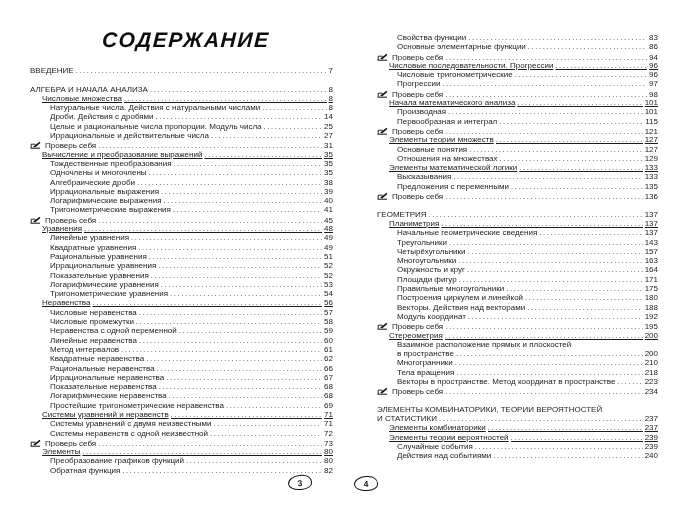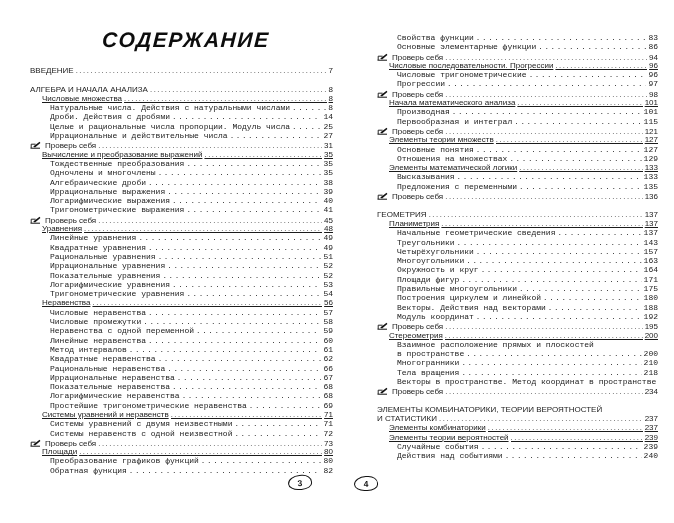--- a/index.html
+++ b/index.html
@@ -19,21 +19,21 @@
   .col { position:absolute; }
   #col-left  { left:30px;  top:66px; width:303px; }
   #col-right { left:377px; top:33px; width:281px; }
 
   .row {
     display:flex; align-items:baseline;
     height:9.3px; line-height:9.3px; font-size:8px;
     white-space:nowrap; overflow:hidden;
   }
   .row.lvl1 { padding-left:12px;text-decoration:underline; }
-  .row.lvl2 { padding-left:20px;font-family:Liberation Mono, monospace; }
+  .row.lvl2 { padding-left:20px; }
   .gap { height:9.3px; }
 
   .t  { flex:0 0 auto; }
   .pg { flex:0 0 auto; }
   .leader { flex:1 1 auto; overflow:hidden; margin:0 2px; color:#2a2a2a; }
   .leader::after {
     content:"..........................................................................................................................";
     letter-spacing:1.6px; font-size:7.6px;
   }
 
@@ -273,21 +273,21 @@
             <path d="M0.5 7.2 H10" stroke="#111" stroke-width="1" fill="none"></path>
             <path d="M1.2 7 L1.2 3.2 H5.6" stroke="#111" stroke-width="0.9" fill="none"></path>
             <path d="M3.2 5.6 L9.6 0.8 L10.4 2 L5 6.4 Z" fill="#111"></path>
           </svg>
         </span>
         <span class="t">Проверь себя</span>
         <span class="leader"></span>
         <span class="pg">73</span>
       </div>
       <div class="row lvl1">
-        <span class="t">Площади</span>
+        <span class="t">Элементы</span>
         <span class="leader"></span>
         <span class="pg">80</span>
       </div>
       <div class="row lvl2">
         <span class="t">Преобразование графиков функций</span>
         <span class="leader"></span>
         <span class="pg">80</span>
       </div>
       <div class="row lvl2">
         <span class="t">Обратная функция</span>

